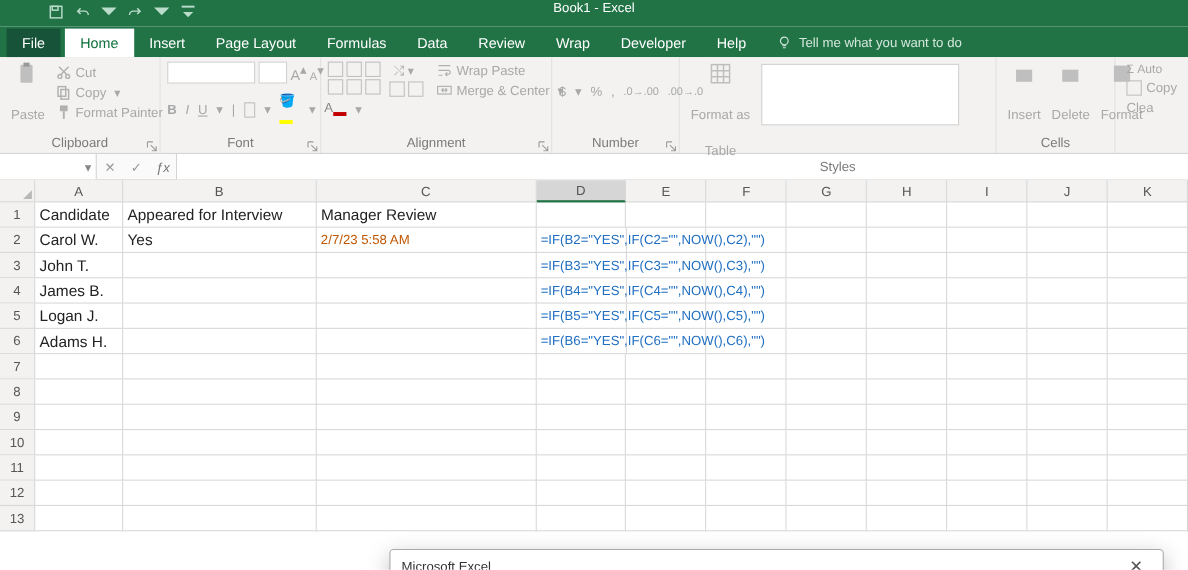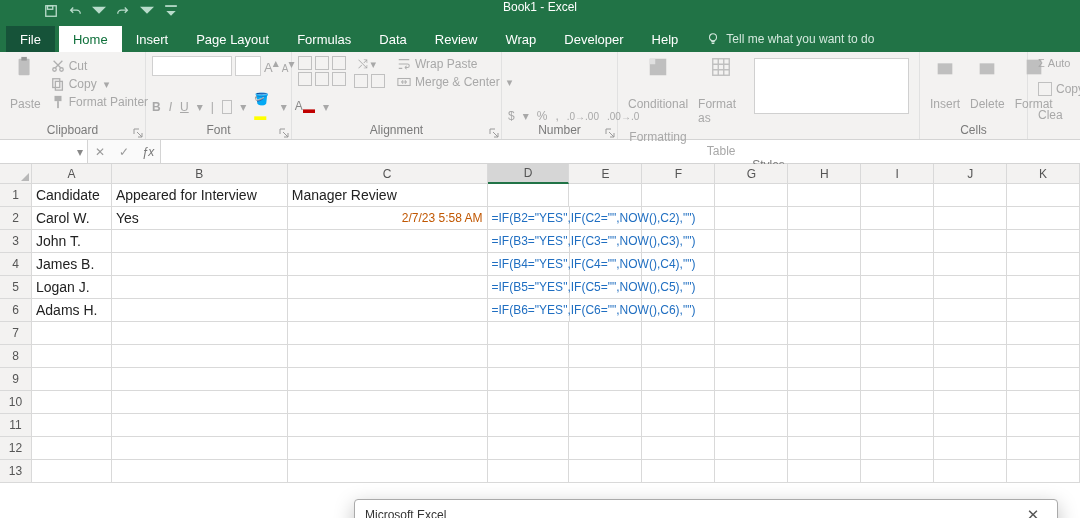--- a/index.html
+++ b/index.html
@@ -36,21 +36,21 @@
   
   .ribbon{height:88px;background:var(--ribbon-bg);border-bottom:1px solid var(--border-gray);display:flex;color:var(--disabled);position:relative;}
   .group{border-right:1px solid #e1e1e1;display:flex;flex-direction:column;position:relative;}
   .group-body{flex:1;display:flex;align-items:flex-start;padding:4px 6px 0 6px;gap:2px;}
   .group-label{height:16px;font-size:11px;color:#7a7a7a;text-align:center;position:relative;}
   .group-label .launcher{position:absolute;right:2px;bottom:1px;width:10px;height:10px;}
   .big-btn{display:flex;flex-direction:column;align-items:center;gap:19px;padding:0 4px;font-size:11px;color:var(--disabled);}
   .big-btn svg,.big-btn .icon{width:22px;height:22px;}
   .mini{font-size:11px;color:var(--disabled);display:flex;align-items:center;gap:4px;padding:1px 4px;white-space:nowrap;}
   .mini svg{width:14px;height:14px;}
-  .col-stack{display:flex;flex-direction:column;gap:2px;justify-content:space-between;}
+  .col-stack{display:flex;flex-direction:column;gap:2px;}
   .row-inline{display:flex;align-items:center;gap:3px;}
   .divider{width:1px;height:56px;background:#e1e1e1;margin:4px 2px;}
   .font-combo{height:20px;min-width:80px;border:1px solid #d0d0d0;background:#fff;}
   .styles-gallery{width:180px;height:56px;border:1px solid #d0d0d0;background:#fff;margin:2px 4px;}
   .sq{width:14px;height:14px;border:1px solid #c0c0c0;display:inline-block;}
   
   
   .fbar{height:24px;background:#fafafa;border-bottom:1px solid var(--border-gray);display:flex;align-items:stretch;}
   .namebox{width:88px;border-right:1px solid var(--border-gray);display:flex;align-items:center;position:relative;padding-left:8px;background:#fff;}
   .namebox .dd{position:absolute;right:4px;color:#888;}
@@ -63,21 +63,21 @@
   .sel-all{width:32px;height:20px;border-right:1px solid var(--grid-border);border-bottom:1px solid var(--grid-border);background:#f3f2f1;position:relative;}
   .sel-all::after{content:"";position:absolute;right:2px;bottom:2px;border-left:8px solid transparent;border-bottom:8px solid #b8b8b8;}
   .grid-wrap{display:flex;flex-direction:column;position:relative;height:calc(518px - 24px - 28px - 88px - 24px);}
   .col-headers{display:flex;height:20px;background:#f3f2f1;}
   .ch{border-right:1px solid var(--grid-border);border-bottom:1px solid var(--grid-border);display:flex;align-items:center;justify-content:center;color:#555;font-size:12px;}
   .ch.sel{background:#d6d6d6;border-bottom:2px solid #217346;}
   .rows{display:flex;flex-direction:column;}
   .row{display:flex;height:23px;}
   .rh{width:32px;background:#f3f2f1;border-right:1px solid var(--grid-border);border-bottom:1px solid var(--grid-border);display:flex;align-items:center;justify-content:center;color:#555;font-size:12px;}
   .cell{border-right:1px solid var(--grid-border);border-bottom:1px solid var(--grid-border);padding:0 4px;display:flex;align-items:center;font-size:14px;color:#222;overflow:visible;white-space:nowrap;}
-  .cell.right{justify-content:flex-end;}
+  .cell.right{}
   .cell .ts{color:var(--timestamp);}
   .cell .formula{color:var(--formula-blue);position:relative;z-index:1;}
   
   
   .wA{width:80px;}
   .wB{width:176px;}
   .wC{width:200px;}
   .wD{width:82px;}
   .wRest{width:73px;}
   
@@ -261,28 +261,20 @@
       </div>
     </div>
     <div class="group-label"><span>Number</span><svg class="launcher" viewBox="0 0 10 10">
           <path d="M1 1h5M1 1v5M4 4l5 5M9 5v4H5" fill="none" stroke="#9a9a9a"></path>
         </svg></div>
   </div>
 
   <div class="group" style="width:302px">
     <div class="group-body">
       <div class="big-btn">
-        <svg viewBox="0 0 24 24" fill="#bfbfbf">
-            <rect x="3" y="3" width="18" height="18"></rect>
-            <rect x="3" y="3" width="6" height="6" fill="#e0e0e0"></rect>
-          </svg>
-        <span>Conditional</span>
-        <span>Formatting</span>
-      </div>
-      <div class="big-btn">
         <svg viewBox="0 0 24 24" fill="none" stroke="#bfbfbf" stroke-width="1.5">
             <rect x="3" y="3" width="18" height="18"></rect>
             <path d="M3 9h18M3 15h18M9 3v18M15 3v18"></path>
           </svg>
         <span>Format as</span>
         <span>Table</span>
       </div>
       <div class="styles-gallery"></div>
     </div>
     <div class="group-label"><span>Styles</span></div>

